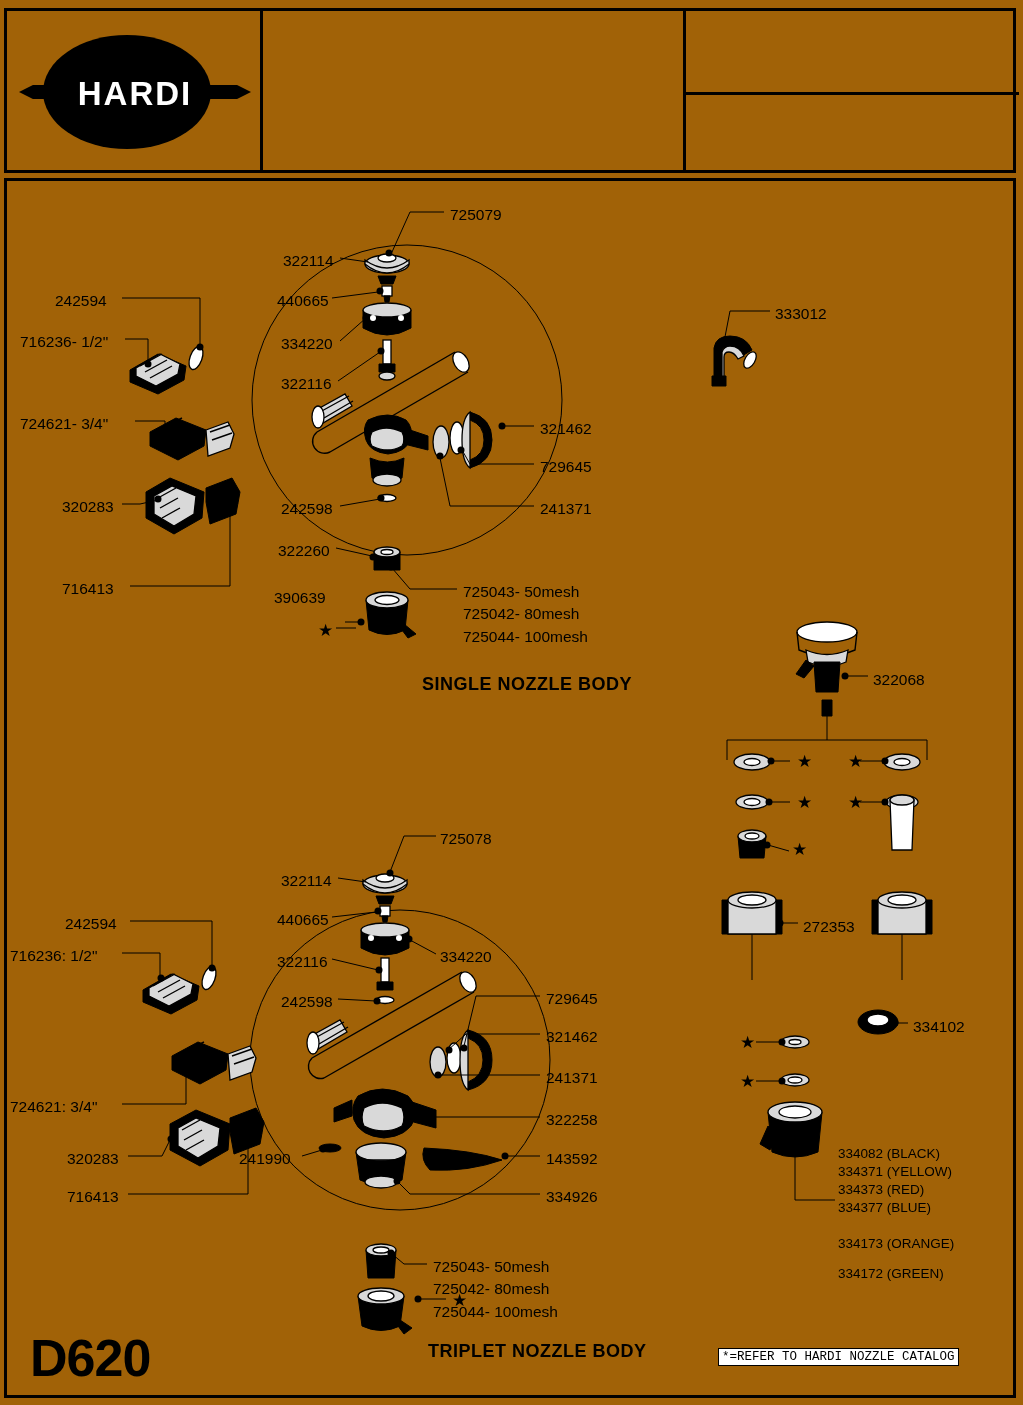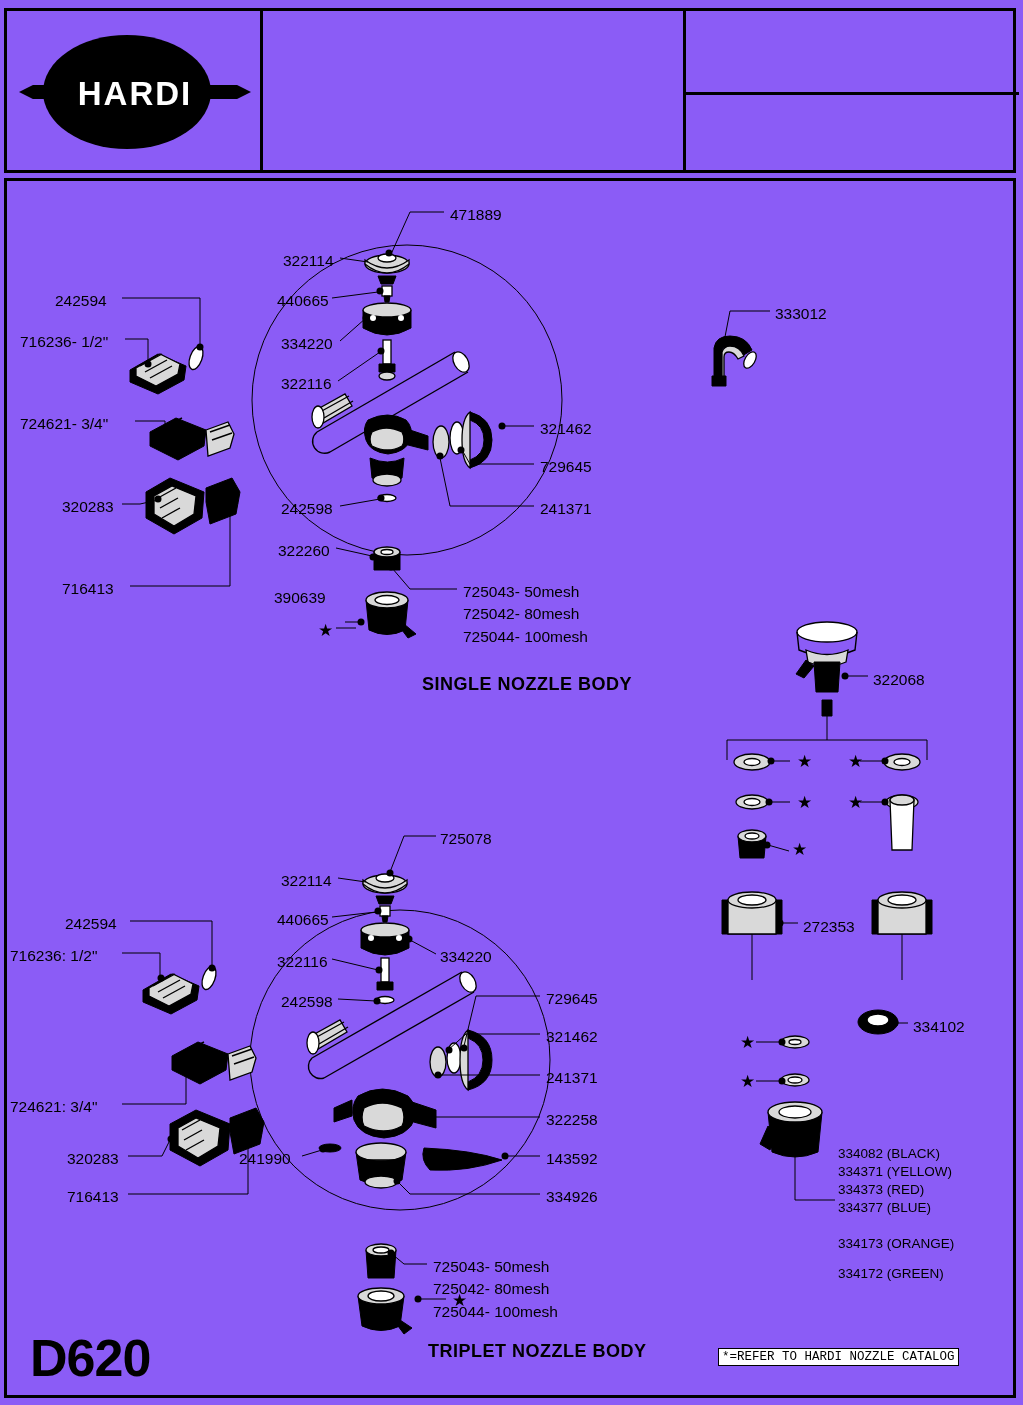--- a/index.html
+++ b/index.html
@@ -1,17 +1,17 @@
 <!DOCTYPE html>
 <html><head>
 <meta charset="utf-8">
 <style>
   html,body{margin:0;padding:0;background:#ffffff;}
   body{font-family:"Liberation Sans",sans-serif;}
-  #page{position:relative;width:1023px;height:1405px;background:#8b5cf6;overflow:hidden;}
+  #page{position:relative;width:1023px;height:1405px;background:#a16207;overflow:hidden;}
 
   
   .hdr{position:absolute;left:4px;top:8px;width:1012px;height:165px;border:3px solid #000;box-sizing:border-box;}
   .hdr .vline1{position:absolute;left:253px;top:0;width:3px;height:100%;background:#000;}
   .hdr .vline2{position:absolute;left:676px;top:0;width:3px;height:100%;background:#000;}
   .hdr .hline{position:absolute;left:676px;top:81px;width:336px;height:3px;background:#000;}
   .logo{position:absolute;left:12px;top:16px;width:232px;height:130px;}
   .logo .ell{position:absolute;left:24px;top:8px;width:168px;height:114px;background:#000;border-radius:50%;}
   .logo .bar{position:absolute;left:0px;top:58px;width:232px;height:14px;background:#000;
              clip-path:polygon(0% 50%,6% 0%,94% 0%,100% 50%,94% 100%,6% 100%);}
@@ -417,21 +417,21 @@
         <circle cx="438" cy="1075" r="3.5"></circle>
       <circle cx="409" cy="1123" r="3.5"></circle>
         <circle cx="505" cy="1156" r="3.5"></circle>
       <circle cx="397" cy="1181" r="3.5"></circle>
         <circle cx="391" cy="1253" r="3.5"></circle>
       <circle cx="418" cy="1299" r="3.5"></circle>
     </g>
   </svg>
 
   <div>
-    <div class="lbl" style="left:450px;top:206px;">471889</div>
+    <div class="lbl" style="left:450px;top:206px;">725079</div>
     <div class="lbl" style="left:283px;top:252px;">322114</div>
     <div class="lbl" style="left:277px;top:292px;">440665</div>
     <div class="lbl" style="left:281px;top:335px;">334220</div>
     <div class="lbl" style="left:281px;top:375px;">322116</div>
     <div class="lbl" style="left:55px;top:292px;">242594</div>
     <div class="lbl" style="left:20px;top:333px;">716236- 1/2"</div>
     <div class="lbl" style="left:20px;top:415px;">724621- 3/4"</div>
     <div class="lbl" style="left:62px;top:498px;">320283</div>
     <div class="lbl" style="left:62px;top:580px;">716413</div>
     <div class="lbl" style="left:281px;top:500px;">242598</div>

